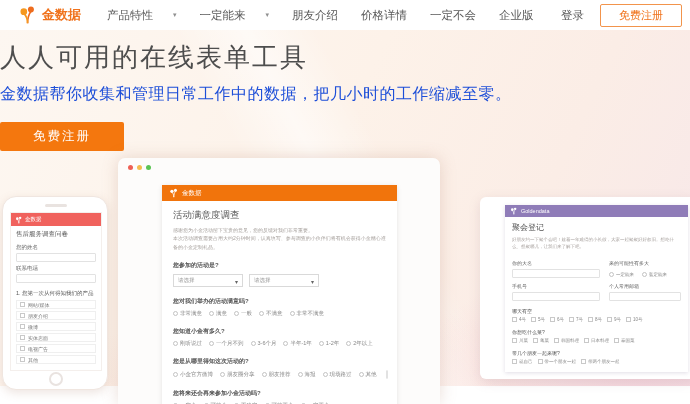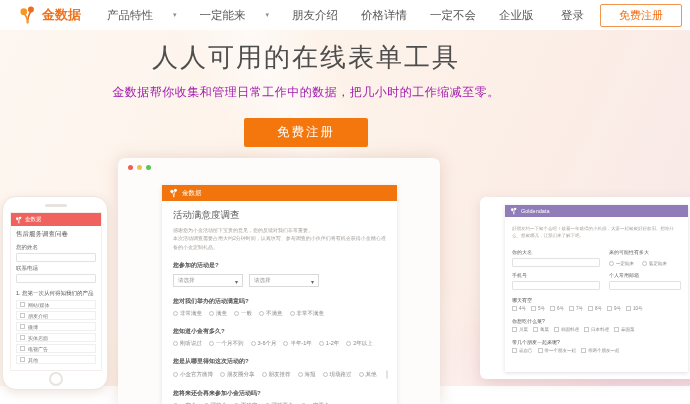--- a/index.html
+++ b/index.html
@@ -23,23 +23,23 @@
   .bg { position:absolute; left:0; top:30px; width:690px; height:374px; z-index:0;
     background:
       linear-gradient(62deg, rgba(255,255,255,0) 42%, rgba(255,255,255,.55) 50%, rgba(255,255,255,0) 58%),
       radial-gradient(ellipse 300px 160px at 92% 90%, rgba(241,196,210,.55), rgba(241,196,210,0) 70%),
       radial-gradient(ellipse 360px 150px at 45% 100%, rgba(249,211,203,.55), rgba(249,211,203,0) 72%),
       linear-gradient(115deg, #fdf7f1 0%, #fdf2e9 45%, #fbede6 72%, #f7e7e9 100%);
   }
   .bottom-band { position:absolute; left:0; top:386px; width:690px; height:18px; background:#fff; z-index:1; }
 
   
-  .hero { position:absolute; left:0; top:40px; width:612px; text-align:center; z-index:2; }
+  .hero { position:absolute; left:0; top:40px; width:612px; text-align:left; z-index:2; }
   .hero-title { font-size:26px; color:#4e4e4e; font-weight:500; letter-spacing:2px; }
-  .hero-sub { font-size:12px; color:#a21caf; margin-top:9px; letter-spacing:.5px; }
+  .hero-sub { font-size:16px; color:#1d4ed8; margin-top:9px; letter-spacing:.5px; }
   .cta { display:inline-block; margin-top:17px; background:#f4770e; color:#fff; font-size:12.5px;
          padding:6px 33px; border-radius:2px; cursor:pointer; letter-spacing:2px; }
 
   
   .rc { width:5px; height:5px; border:1px solid #c3c3c3; border-radius:50%; background:#fff; display:inline-block; flex:none; }
   .cb { width:5px; height:5px; border:1px solid #c9c9c9; background:#fff; display:inline-block; flex:none; }
   .ot { font-weight:400; }
   .optrow { display:flex; align-items:center; gap:7px; flex-wrap:nowrap; }
   .opt { display:inline-flex; align-items:center; gap:2px; white-space:nowrap; }
   .inputbox { background:#fff; border:1px solid #e2e2e2; border-radius:1px; }
@@ -350,20 +350,21 @@
       <div class="g-head">
         <svg viewBox="0 0 24 24">
           <circle cx="7" cy="8" r="4" fill="#fff"></circle>
             <circle cx="15.5" cy="5.5" r="3.6" fill="#fff"></circle>
           <path d="M11.5 22c0-6 1.5-11 4.5-15" stroke="#fff" stroke-width="2" fill="none"></path>
           <path d="M11.5 22c0-5-1.5-9-4.5-12" stroke="#fff" stroke-width="2" fill="none"></path>
         </svg>
         <span class="g-brand">Goldendata</span>
       </div>
       <div class="g-body">
+        <div class="g-title">聚会登记</div>
         <div class="g-desc">好朋友约一下聚个会吧！趁着一年难得的小长假，大家一起聚聚好好叙旧。想吃什么、想聚哪儿，让我们来了解下吧。</div>
         <div class="g-grid">
           <div class="g-label">你的大名</div>
           <div class="g-label">来的可能性有多大</div>
           <div class="g-input inputbox"></div>
           <div class="g-radios">
 
           <span class="opt">
                 <i class="rc"></i>
                 <b class="ot">一定能来</b>

